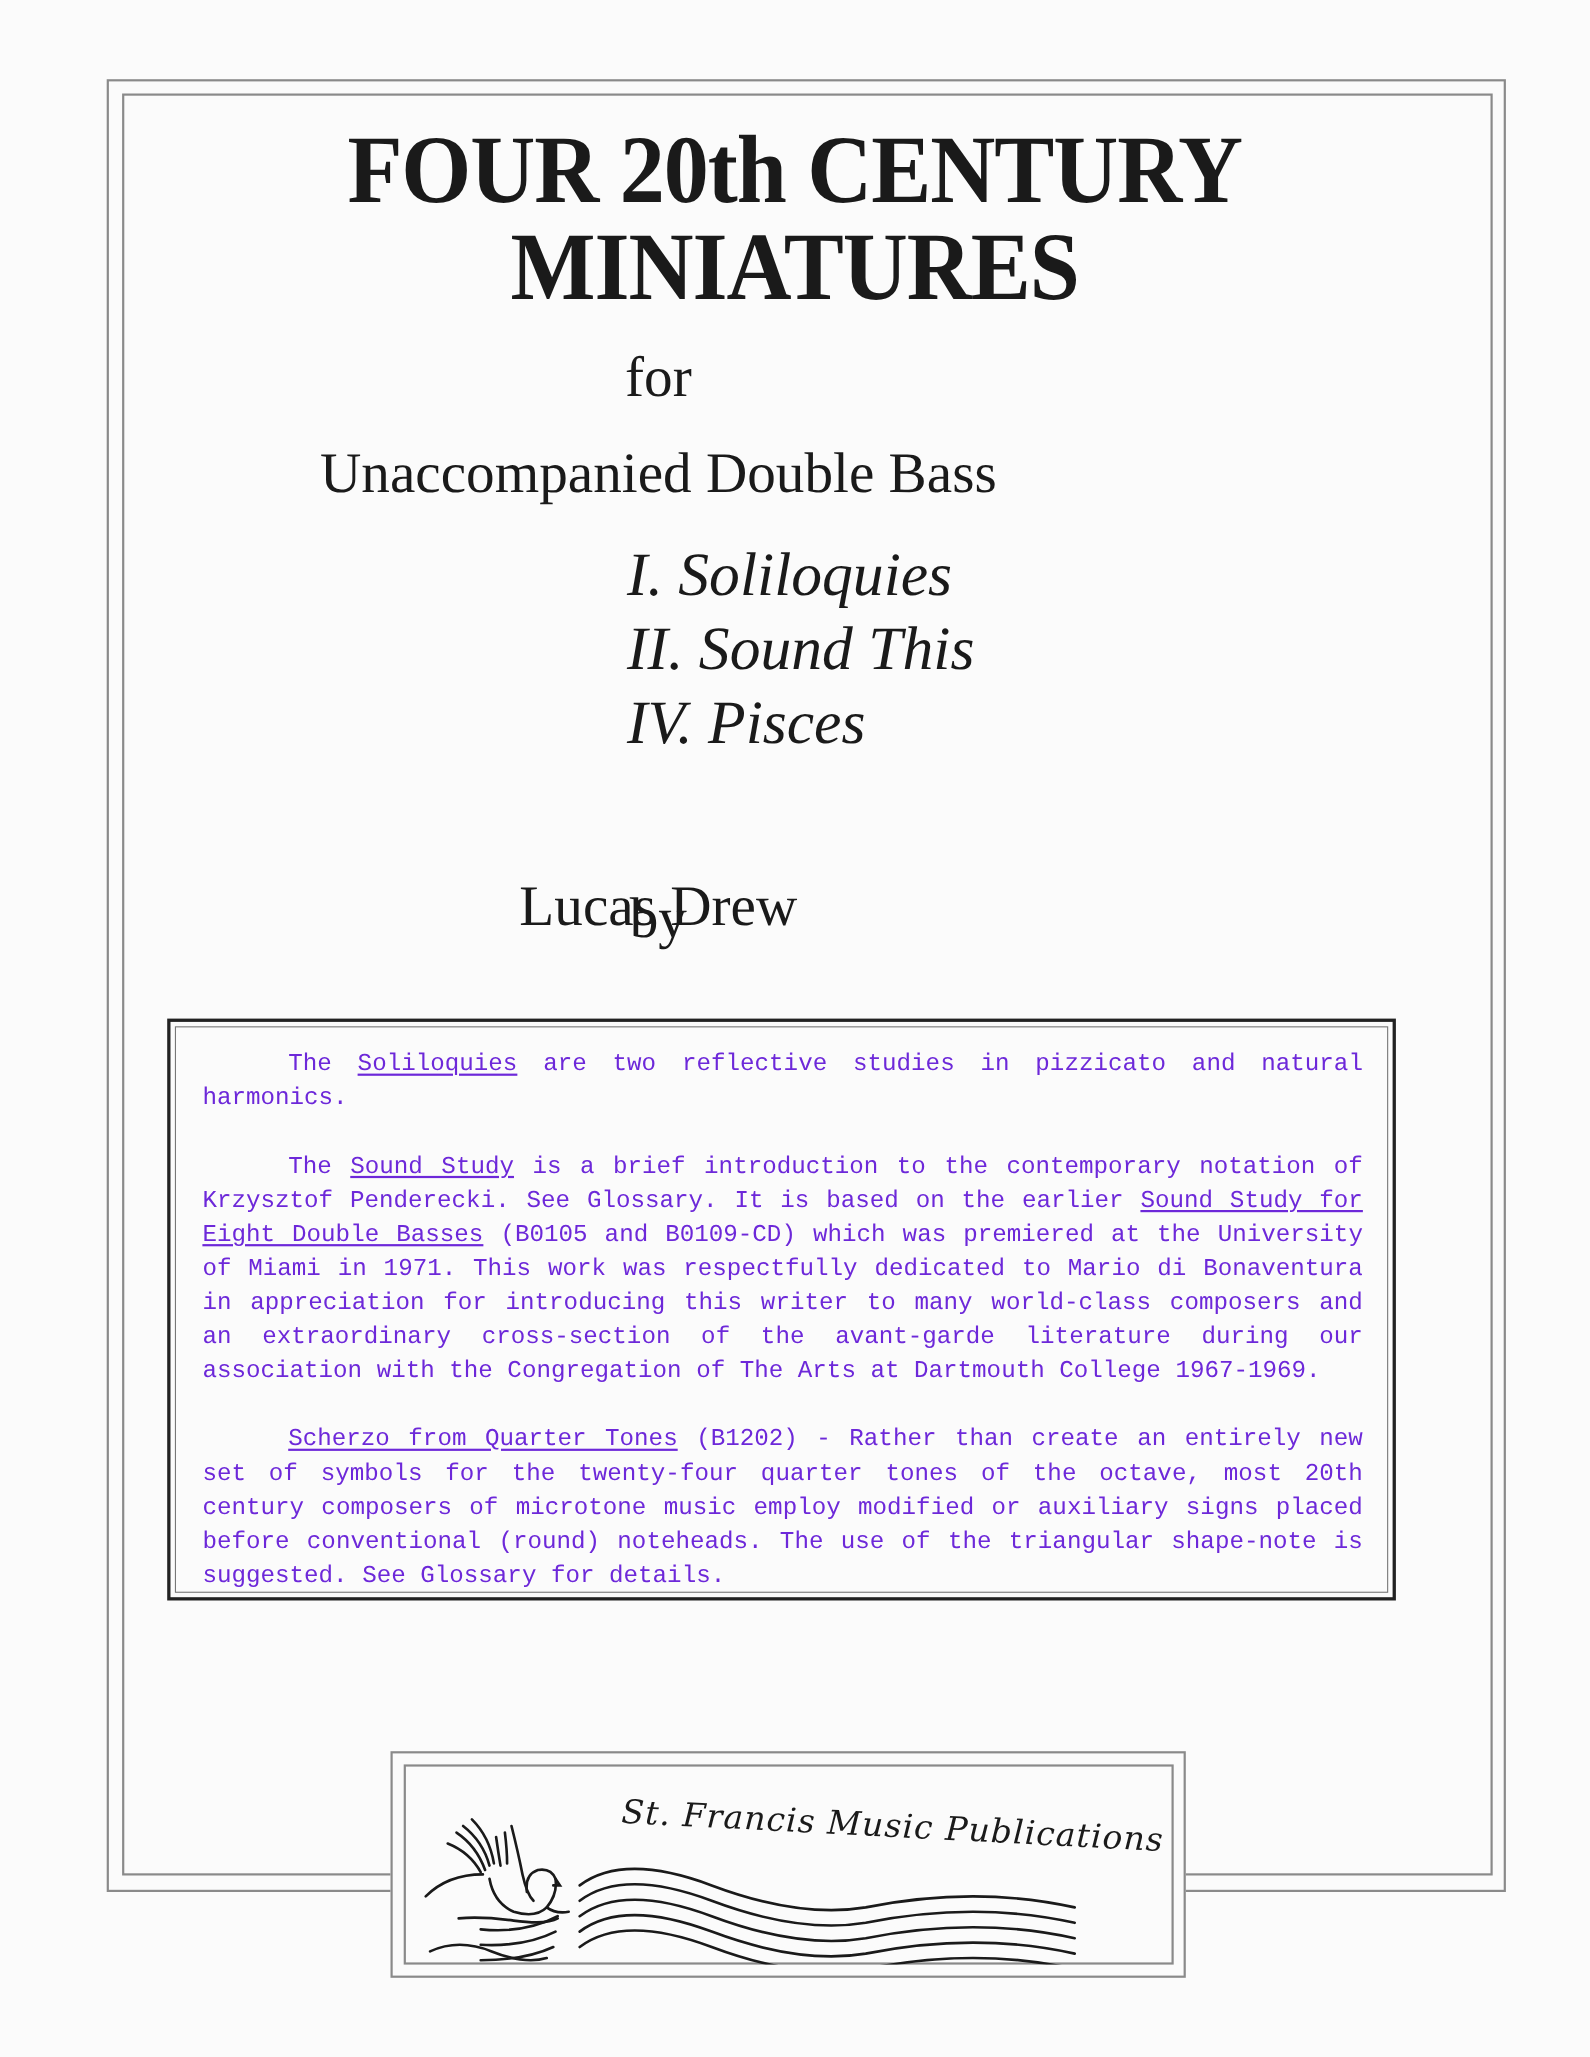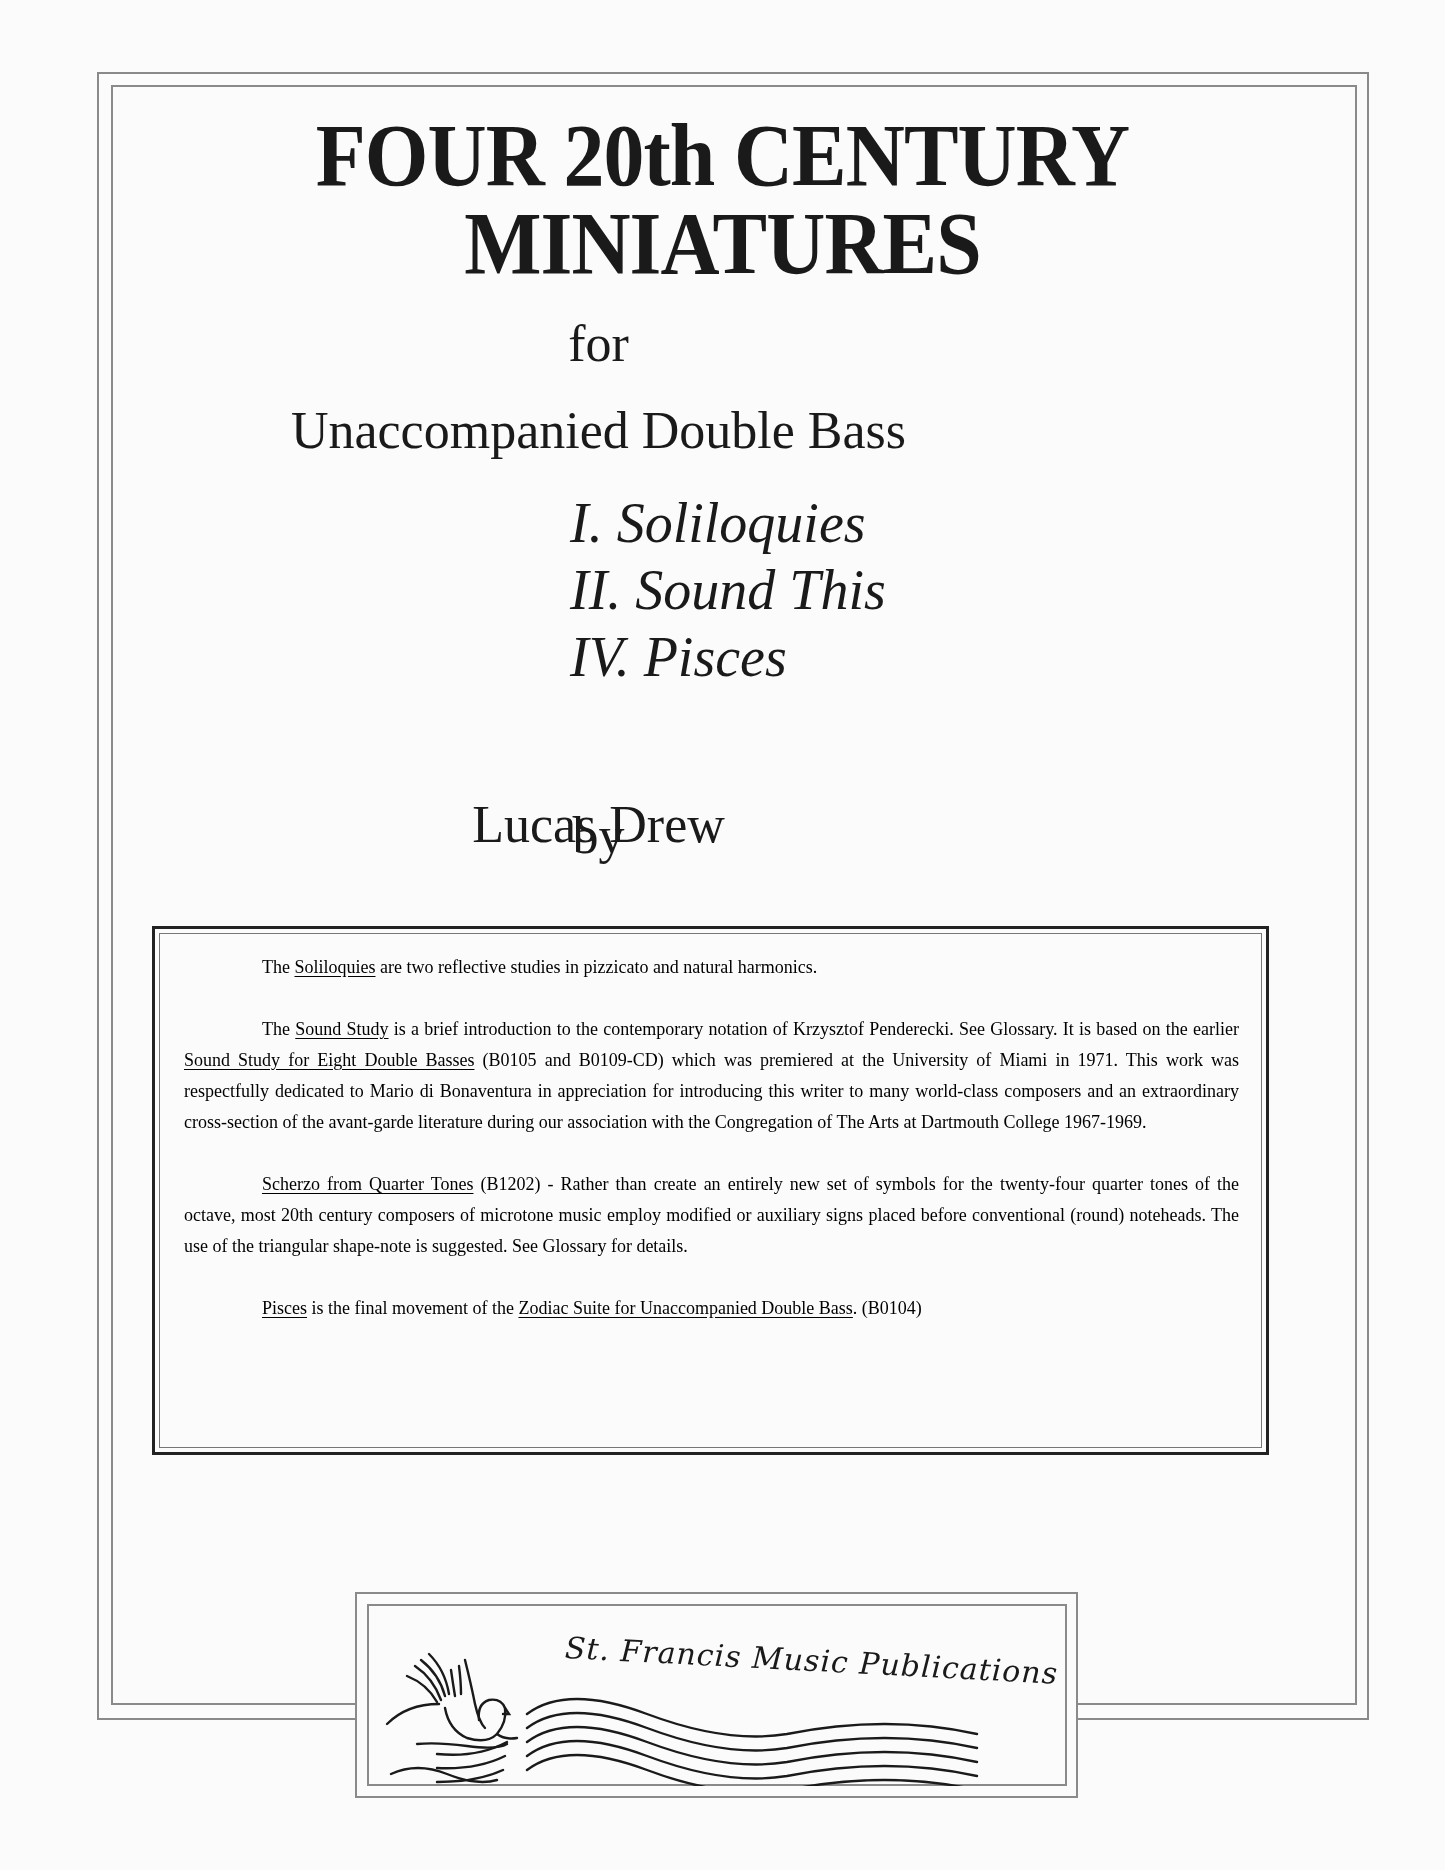--- a/index.html
+++ b/index.html
@@ -38,22 +38,23 @@
     .desc-outer {
       position: absolute; left: 152px; top: 926px; width: 1117px; height: 529px;
       border: 3px solid #222; box-sizing: border-box;
     }
     .desc-inner {
       position: absolute; left: 4px; top: 4px; right: 4px; bottom: 4px;
       border: 1px solid #777;
     }
     .desc-text {
       position: absolute; left: 184px; top: 952px; width: 1055px;
-      font-size: 18px; line-height: 31px; color: #000000;
+      font-size: 22px; line-height: 31px; color: #6d28d9;
       text-align: justify;
+      font-family: Liberation Mono, monospace;
     }
     .desc-text p { margin: 0 0 31px 0; text-indent: 78px; }
     .desc-text u { text-decoration: underline; text-underline-offset: 3px; }
     .logo-outer {
       position: absolute; left: 355px; top: 1592px; width: 723px; height: 206px;
       border: 2px solid #8a8a8a; box-sizing: border-box; background: #fbfbfb;
     }
     .logo-inner {
       position: absolute; left: 367px; top: 1604px; width: 700px; height: 182px;
       border: 2px solid #8a8a8a; box-sizing: border-box;
@@ -88,21 +89,20 @@
 <div class="center-line" style="top:799px;">Lucas Drew</div>
 
 <div class="desc-outer">
   <div class="desc-inner"></div>
 </div>
 
 <div class="desc-text">
   <p><span>The </span><u>Soliloquies</u><span> are two reflective studies in pizzicato and natural harmonics.</span></p>
   <p><span>The </span><u>Sound Study</u><span> is a brief introduction to the contemporary notation of Krzysztof Penderecki. See Glossary.  It is based on the earlier </span><u>Sound Study for Eight Double Basses</u><span> (B0105 and B0109-CD) which was premiered at the University of Miami in 1971.  This work was respectfully dedicated to Mario di Bonaventura in appreciation for introducing this writer to many world-class composers and an extraordinary cross-section of the avant-garde literature during our association with the Congregation of The Arts at Dartmouth College 1967-1969.</span></p>
   <p><u>Scherzo from Quarter Tones</u><span> (B1202) - Rather than create an entirely new set of symbols for the twenty-four quarter tones of the octave, most 20th century composers of microtone music employ modified or auxiliary signs placed before conventional (round) noteheads.  The use of the triangular shape-note is suggested. See Glossary for details.</span></p>
-  <p><u>Pisces</u><span> is the final movement of the </span><u>Zodiac Suite for Unaccompanied Double Bass</u><span>. (B0104)</span></p>
 </div>
 
 <div class="logo-outer"></div>
 <div class="logo-inner"></div>
 
 <svg class="logo-svg" width="700" height="182" viewBox="0 0 700 182">
   <g fill="none" stroke="#1a1a1a" stroke-width="2.4" stroke-linecap="round">
 
     <path d="M40 72 Q60 80 70 98"></path>
     <path d="M48 62 Q66 74 74 96"></path>

